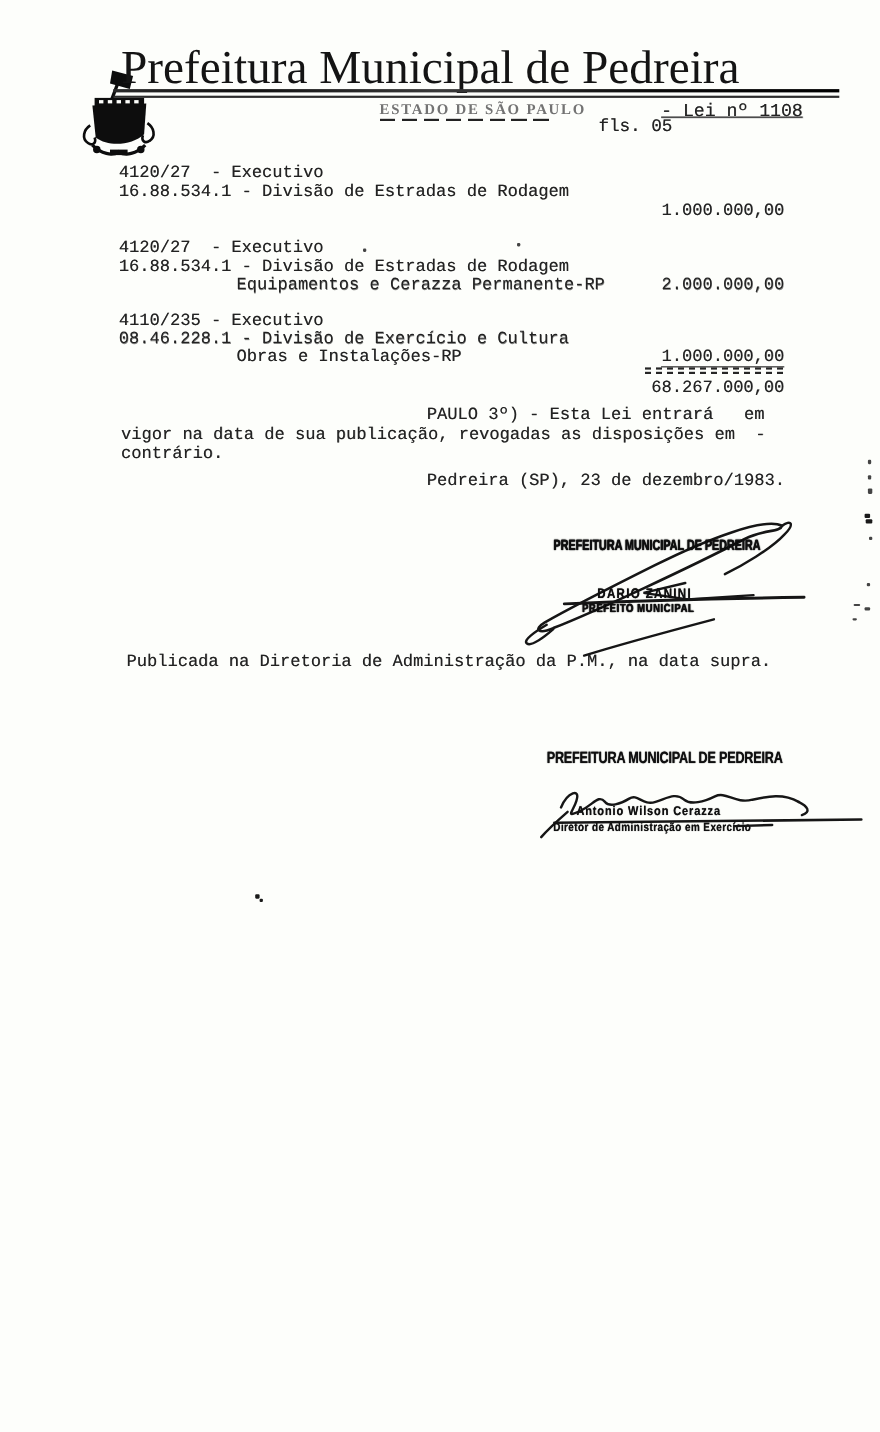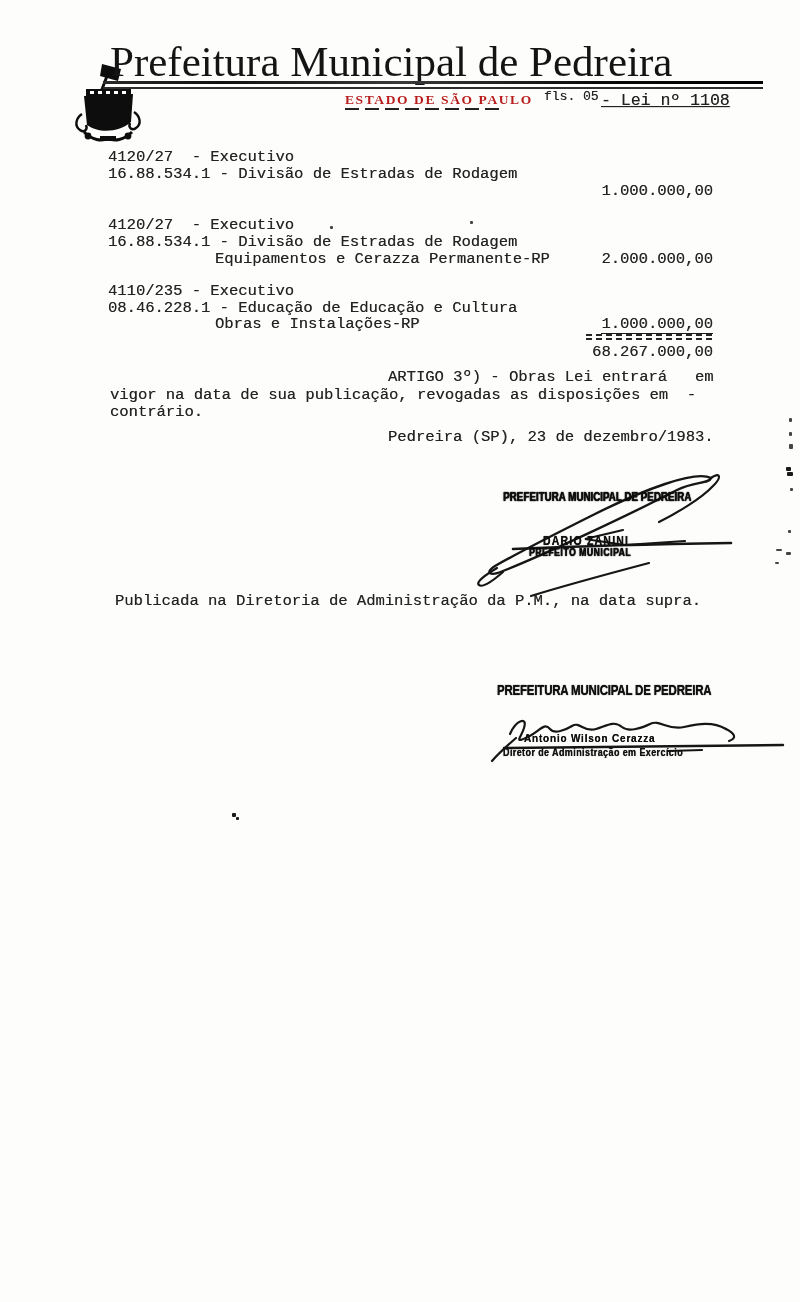--- a/index.html
+++ b/index.html
@@ -17,21 +17,21 @@
     font-size:15.5px; line-height:17px; color:#222;
     text-shadow:0.3px 0.3px 0.4px rgba(30,30,30,0.55);
   }
   
   .lh-title {
     font-family:"Liberation Serif","DejaVu Serif",serif;
     font-size:43px; line-height:1; color:#141414; letter-spacing:0px;
   }
   .lh-sub {
     font-family:"Liberation Serif","DejaVu Serif",serif;
-    font-weight:bold; font-size:13.5px; letter-spacing:1.6px; color:#b91c1c;
+    font-weight:bold; font-size:13.5px; letter-spacing:1.6px; color:#737373;
   }
   .rule-thick { position:absolute; height:3px;
     background:linear-gradient(90deg,#2a2a2a 0%,#111 18%,#3a3a3a 45%,#0a0a0a 75%,#000 100%); }
   .rule-thin { position:absolute; height:1.5px; background:#2d2d2d; }
   .dash-under { position:absolute; height:2px;
     background:repeating-linear-gradient(90deg,#222 0 14px,transparent 14px 20px); }
   
   .amt { }
   .amt-underline { border-bottom:1.6px solid #1d1d1d; padding-bottom:0px; }
   .dbl-dash { position:absolute; width:128px; height:7px;
@@ -80,41 +80,41 @@
   </div>
 
   <div class="abs lh-title" style="left:110px; top:40px;">Prefeitura Municipal de Pedreira</div>
 
   <div class="rule-thick" style="left:103px; top:81px; width:660px;"></div>
   <div class="rule-thin" style="left:103px; top:87px; width:660px;"></div>
 
   <div class="abs lh-sub" style="left:345px; top:92px;">ESTADO DE SÃO PAULO</div>
   <div class="dash-under" style="left:345px; top:108px; width:158px;"></div>
 
-  <div class="abs tw" style="left:508px; top:88px; font-size:13px;padding-left:36px;">fls. 05</div>
+  <div class="abs tw" style="left:508px; top:107px; font-size:16px;padding-left:36px;">fls. 05</div>
   <div class="abs tw" style="left:601px; top:92px; font-size:16.5px;text-decoration:underline;">- Lei nº 1108</div>
 
   <div class="abs tw" style="left:108px; top:149px;">4120/27  - Executivo</div>
   <div class="abs tw" style="left:108px; top:166px;">16.88.534.1 - Divisão de Estradas de Rodagem</div>
   <div class="abs tw amt" style="right:87px; top:183px;">1.000.000,00</div>
 
   <div class="abs tw" style="left:108px; top:217px;">4120/27  - Executivo</div>
   <div class="abs tw" style="left:108px; top:234px;">16.88.534.1 - Divisão de Estradas de Rodagem</div>
   <div class="abs tw" style="left:215px; top:251px;">Equipamentos e Cerazza Permanente-RP</div>
   <div class="abs tw amt" style="right:87px; top:251px;">2.000.000,00</div>
 
   <div class="abs tw" style="left:108px; top:283px;">4110/235 - Executivo</div>
-  <div class="abs tw" style="left:108px; top:300px;">08.46.228.1 - Educação de Educação e Cultura</div>
+  <div class="abs tw" style="left:108px; top:300px;">08.46.228.1 - Divisão de Exercício e Cultura</div>
   <div class="abs tw" style="left:215px; top:316px;">Obras e Instalações-RP</div>
   <div class="abs tw amt amt-underline" style="right:87px; top:316px;">1.000.000,00</div>
   <div class="dbl-dash" style="right:86px; top:334px;"></div>
 
   <div class="abs tw amt" style="right:87px; top:344px;">68.267.000,00</div>
 
-  <div class="abs tw" style="left:388px; top:369px;">ARTIGO 3º) - Obras Lei entrará   em</div>
+  <div class="abs tw" style="left:388px; top:369px;">PAULO 3º) - Esta Lei entrará   em</div>
   <div class="abs tw" style="left:110px; top:387px;font-family:Liberation Mono, monospace;">vigor na data de sua publicação, revogadas as disposições em  -</div>
   <div class="abs tw" style="left:110px; top:404px;">contrário.</div>
 
   <div class="abs tw" style="left:388px; top:429px;">Pedreira (SP), 23 de dezembro/1983.</div>
 
   <div class="abs" style="left:425px; top:448px;">
     <svg class="sig-svg" width="290" height="135" viewBox="0 0 290 135">
       <path stroke-width="2.4" d="M248,12 C232,4 180,24 132,48 C88,70 46,92 32,100 C22,106 26,111 40,105 C78,90 164,50 214,24 C232,15 246,18 248,12"></path>
       <path stroke-width="2.2" d="M34,102 C24,108 12,116 16,119 C20,122 32,113 40,106"></path>
       <path stroke-width="2.2" d="M248,12 C256,6 260,10 250,20 C238,33 212,48 196,56"></path>

